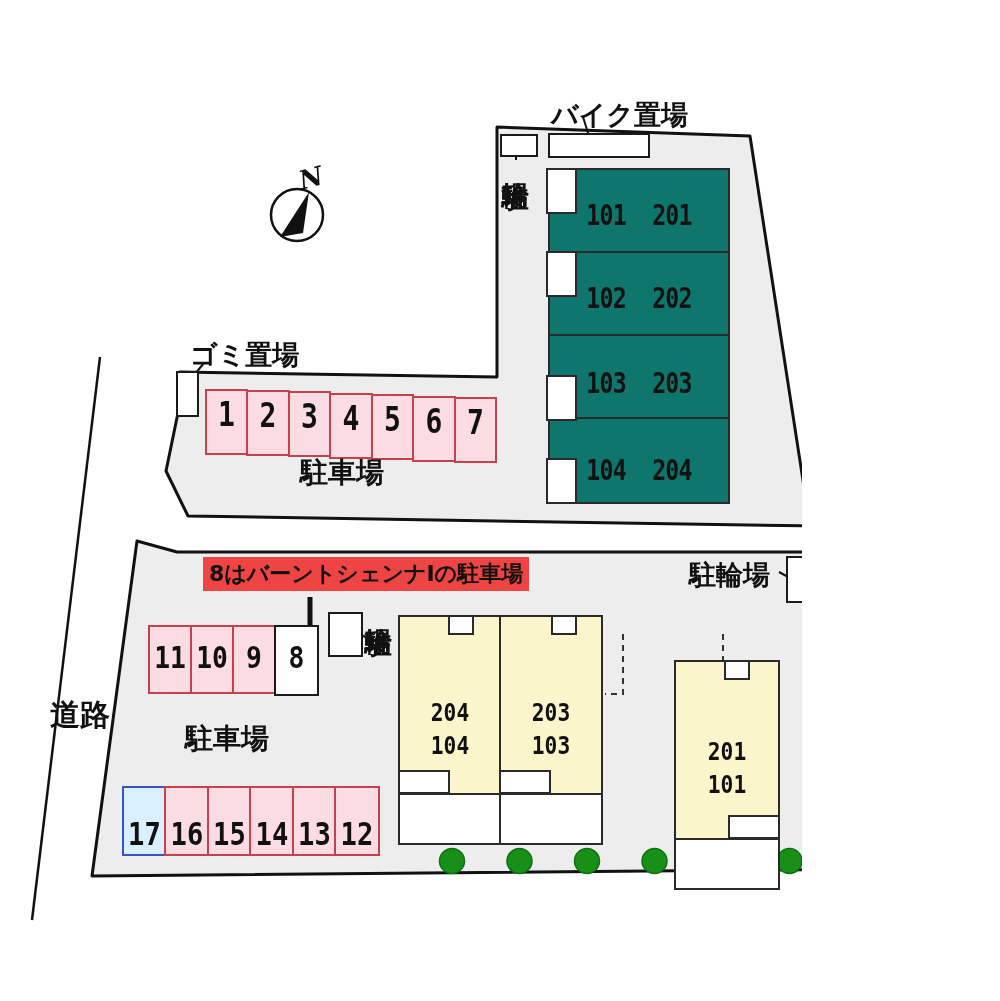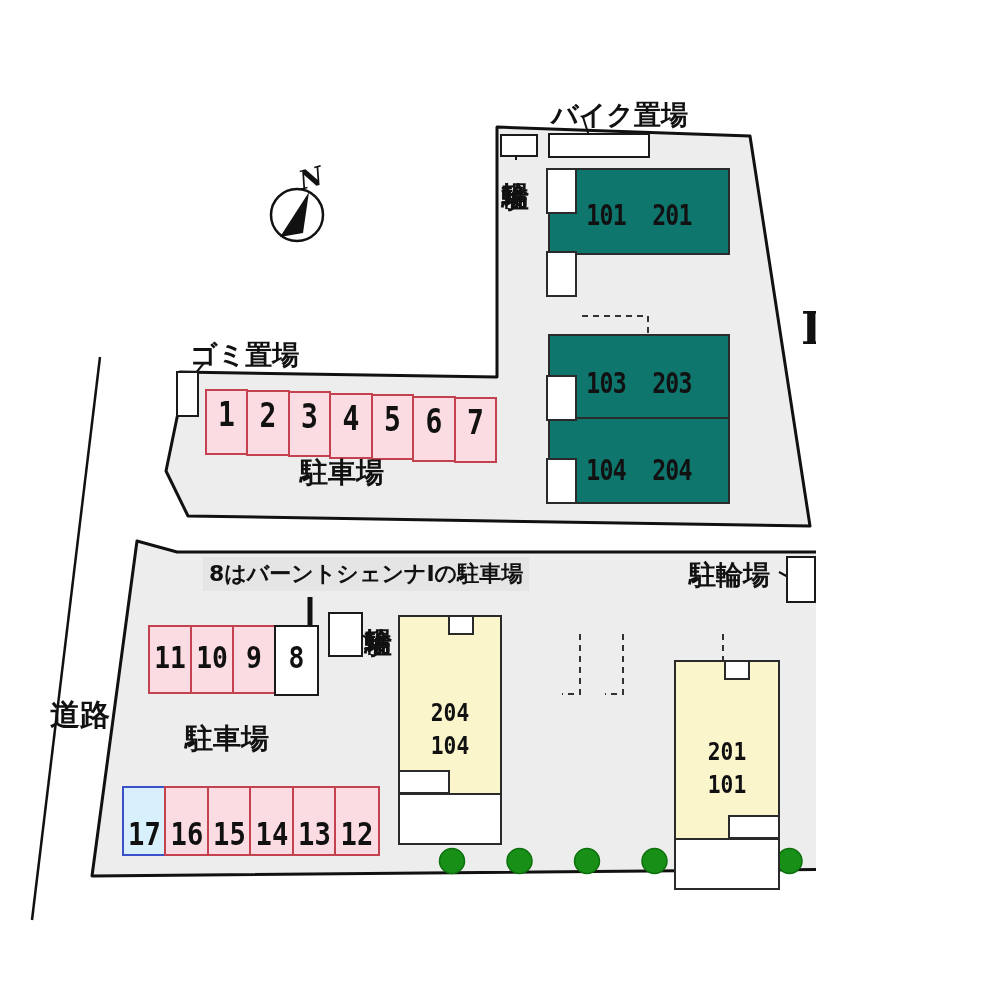--- a/index.html
+++ b/index.html
@@ -1,38 +1,38 @@
 <!DOCTYPE html>
 <html><head>
 <meta charset="utf-8">
 <style>
   html,body{margin:0;padding:0;background:#fff;}
   #plan{position:relative;width:802px;height:1001px;background:#ffffff;overflow:hidden;
-        font-family:"DejaVu Sans","Liberation Sans",sans-serif;color:#111;padding-left:14px;}
+        font-family:"DejaVu Sans","Liberation Sans",sans-serif;color:#111;}
   #plan *{box-sizing:border-box;}
   .abs{position:absolute;}
   .wrect{position:absolute;background:#ffffff;border:2.5px solid #1a1a1a;}
   .jp-label{position:absolute;font-weight:bold;color:#111;white-space:nowrap;line-height:1.1;}
   .v-label{position:absolute;font-weight:bold;color:#111;writing-mode:vertical-rl;text-orientation:upright;line-height:1.05;}
   .pcell{position:absolute;background:#fbdce3;border:2.5px solid #c4414f;}
   .pcell.blue{background:#d8f0fb;border-color:#3a51c8;}
   .pcell.white{background:#ffffff;border-color:#1a1a1a;}
   .num{position:absolute;left:0;right:0;text-align:center;font-family:"DejaVu Sans Mono","Liberation Mono",monospace;
        font-weight:bold;color:#111;transform:scaleX(0.85);}
   .b1-unit{position:absolute;left:548px;width:182px;background:#0f766e;border:2.5px solid #2a2a2a;}
   .b1-label{position:absolute;left:0;right:0;text-align:center;font-family:"DejaVu Sans Mono","Liberation Mono",monospace;
        font-weight:bold;font-size:29px;letter-spacing:-1px;transform:scaleX(0.8);white-space:pre;color:#111;}
   .b2-unit{position:absolute;top:615px;height:228px;background:#fbf5cc;border:2.5px solid #2a2a2a;}
   .b2-label{position:absolute;left:0;right:0;text-align:center;font-family:"DejaVu Sans Mono","Liberation Mono",monospace;
        font-weight:bold;font-size:25px;line-height:1.3;transform:scaleX(0.85);color:#111;}
   .b2-notch{position:absolute;top:-2px;width:26px;height:20px;background:#fff;border:2.5px solid #2a2a2a;}
   .b2-porch{position:absolute;top:153px;width:52px;height:24px;background:#fff;border:2.5px solid #2a2a2a;}
   .b2-terrace{position:absolute;left:-2px;right:-2px;top:176px;height:52px;background:#fff;border:2.5px solid #2a2a2a;}
   .roman{position:absolute;font-family:"DejaVu Serif","Liberation Serif",serif;font-weight:bold;font-size:44px;color:#111;}
-  .note{position:absolute;left:203px;top:557px;background:#e5e5e5;padding:2px 6px;font-weight:bold;font-size:22px;color:#111;white-space:nowrap;}
+  .note{position:absolute;left:203px;top:557px;background:#ef4444;padding:2px 6px;font-weight:bold;font-size:22px;color:#111;white-space:nowrap;}
   #logo-square{position:absolute;left:0;top:848px;width:98px;height:90px;background:#7fc29c;}
   #logo-text{position:absolute;left:0;right:0;bottom:4px;text-align:center;color:#fff;font-weight:bold;font-size:12.5px;
        font-family:"Liberation Sans","DejaVu Sans",sans-serif;letter-spacing:0.5px;}
   #slogan{position:absolute;left:120px;top:856px;font-size:19px;font-weight:bold;color:#7fa897;letter-spacing:1px;white-space:nowrap;}
   #brand{position:absolute;left:114px;top:878px;font-size:41px;font-weight:bold;color:#90cbae;letter-spacing:2px;white-space:nowrap;}
   #north-n{position:absolute;left:299px;top:163px;font-family:"DejaVu Serif","Liberation Serif",serif;
        font-style:italic;font-weight:bold;font-size:26px;transform:rotate(-15deg);color:#111;}
 </style>
 </head>
 <body>
@@ -89,20 +89,23 @@
 
   <div class="jp-label" style="left:551px;top:100px;font-size:27px;">バイク置場</div>
   <div class="wrect" style="left:548px;top:133px;width:102px;height:25px;"></div>
 
   <div class="wrect" style="left:500px;top:134px;width:38px;height:23px;"></div>
   <div class="v-label" style="left:501px;top:160px;font-size:27px;height:100px;">駐輪場</div>
 
   <div class="b1-unit" style="top:168px;height:87px;">
     <div class="b1-label" style="top:28px;">101  201</div>
   </div>
+  <div class="b1-unit" style="top:251px;height:87px;">
+    <div class="b1-label" style="top:28px;">102  202</div>
+  </div>
   <div class="b1-unit" style="top:334px;height:87px;">
     <div class="b1-label" style="top:30px;">103  203</div>
   </div>
   <div class="b1-unit" style="top:417px;height:87px;">
     <div class="b1-label" style="top:34px;">104  204</div>
   </div>
 
   <div class="wrect" style="left:546px;top:168px;width:31px;height:46px;border-color:#2a2a2a;"></div>
   <div class="wrect" style="left:546px;top:251px;width:31px;height:46px;border-color:#2a2a2a;"></div>
   <div class="wrect" style="left:546px;top:375px;width:31px;height:46px;border-color:#2a2a2a;"></div>
@@ -160,20 +163,29 @@
 
   <div class="b2-unit" style="left:398px;width:104px;">
     <div class="b2-notch" style="left:48px;"></div>
     <div class="b2-label" style="top:80px;">
       <div>204</div>
       <div>104</div>
     </div>
     <div class="b2-porch" style="left:-2px;"></div>
     <div class="b2-terrace"></div>
   </div>
+  <div class="b2-unit" style="left:499px;width:104px;">
+    <div class="b2-notch" style="left:50px;"></div>
+    <div class="b2-label" style="top:80px;">
+      <div>203</div>
+      <div>103</div>
+    </div>
+    <div class="b2-porch" style="left:-2px;"></div>
+    <div class="b2-terrace"></div>
+  </div>
   <div class="b2-unit" style="left:674px;width:106px;margin-top:45px;">
     <div class="b2-notch" style="left:48px;"></div>
     <div class="b2-label" style="top:74px;">
       <div>201</div>
       <div>101</div>
     </div>
     <div class="b2-porch" style="right:-2px;"></div>
     <div class="b2-terrace"></div>
   </div>
 

